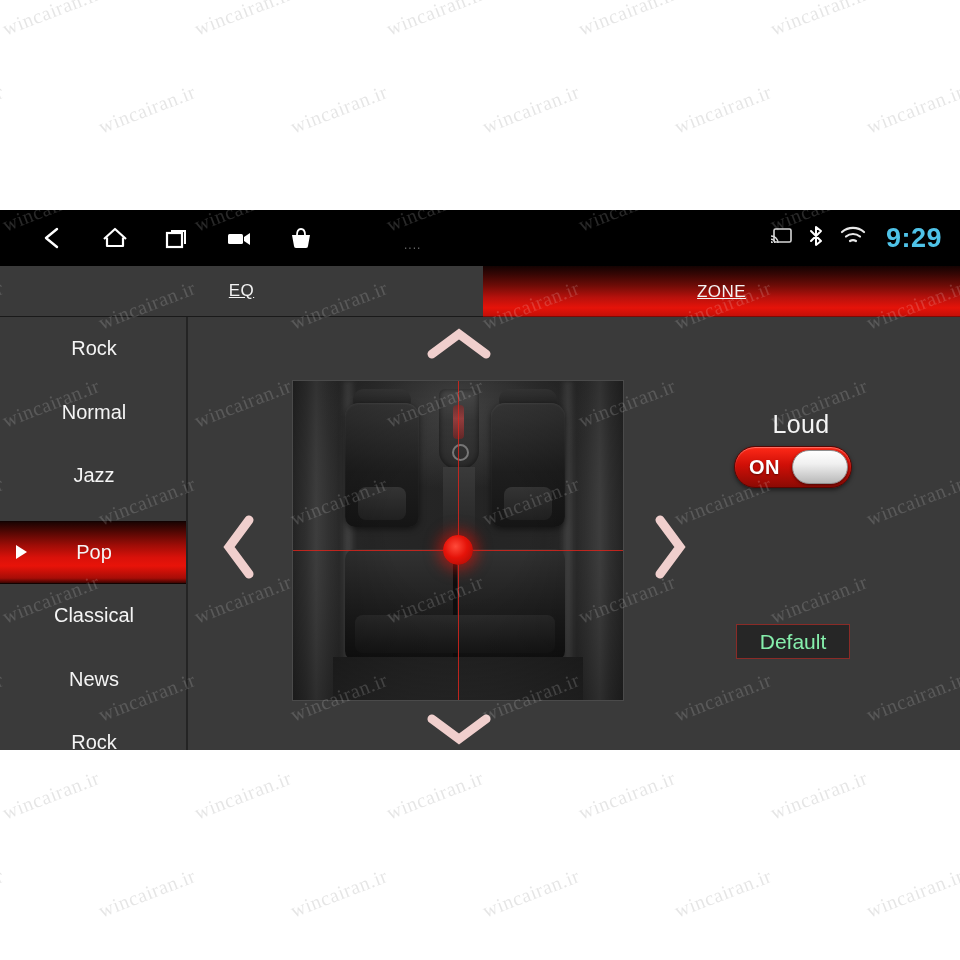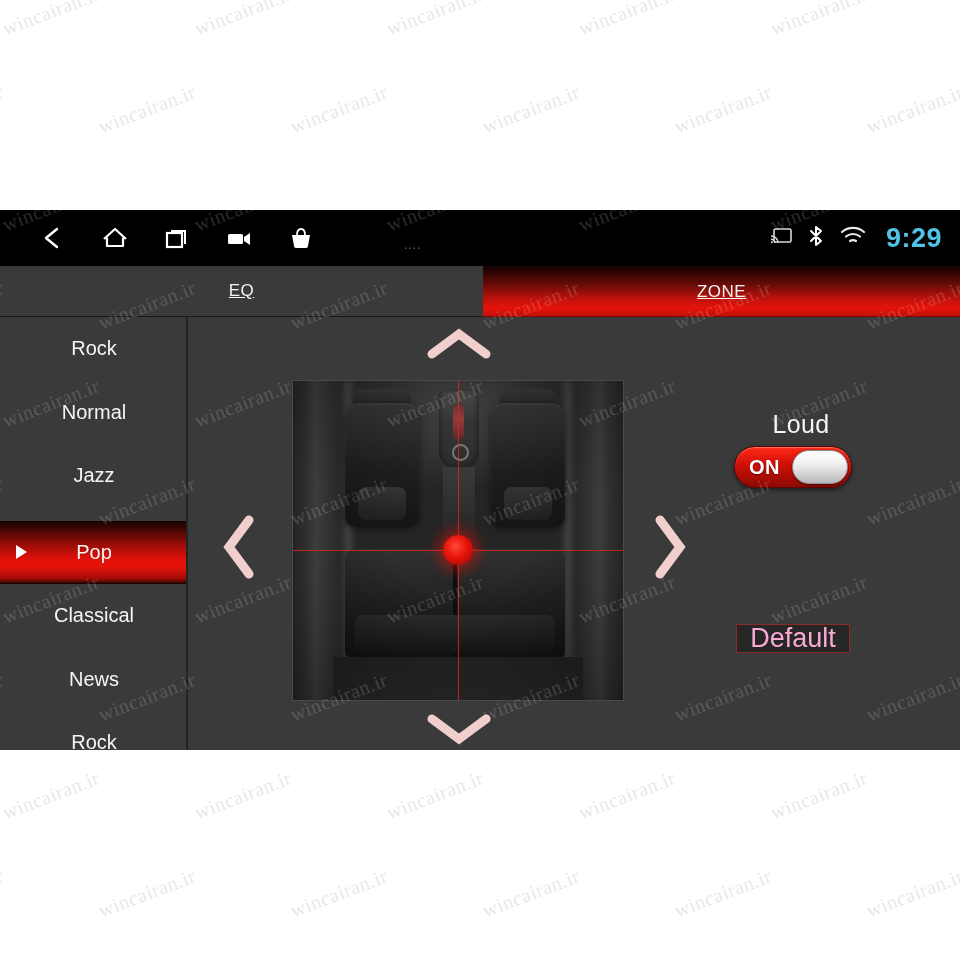--- a/index.html
+++ b/index.html
@@ -361,28 +361,28 @@
     width: 56px; height: 34px;
     border-radius: 17px;
     background: linear-gradient(to bottom, #ffffff 0%, #f0f0f0 40%, #b9b9b9 100%);
     border: 1px solid #8f8f8f;
     box-shadow: 0 1px 3px rgba(0,0,0,0.5);
   }
 
   #default-btn {
     position: absolute;
     left: 556px; top: 307px;
-    width: 114px; height: 29px;
+    width: 114px; height: 35px;
     background: #262626;
     border: 1px solid #8a2b27;
     display: flex;
     align-items: center;
     justify-content: center;
-    color: #f9a8d4;
-    font-size: 27px;
+    color: #86efac;
+    font-size: 21px;
     cursor: pointer;
   }
 
   
   #watermarks {
     position: absolute;
     inset: 0;
     pointer-events: none;
     overflow: hidden;
     z-index: 50;

